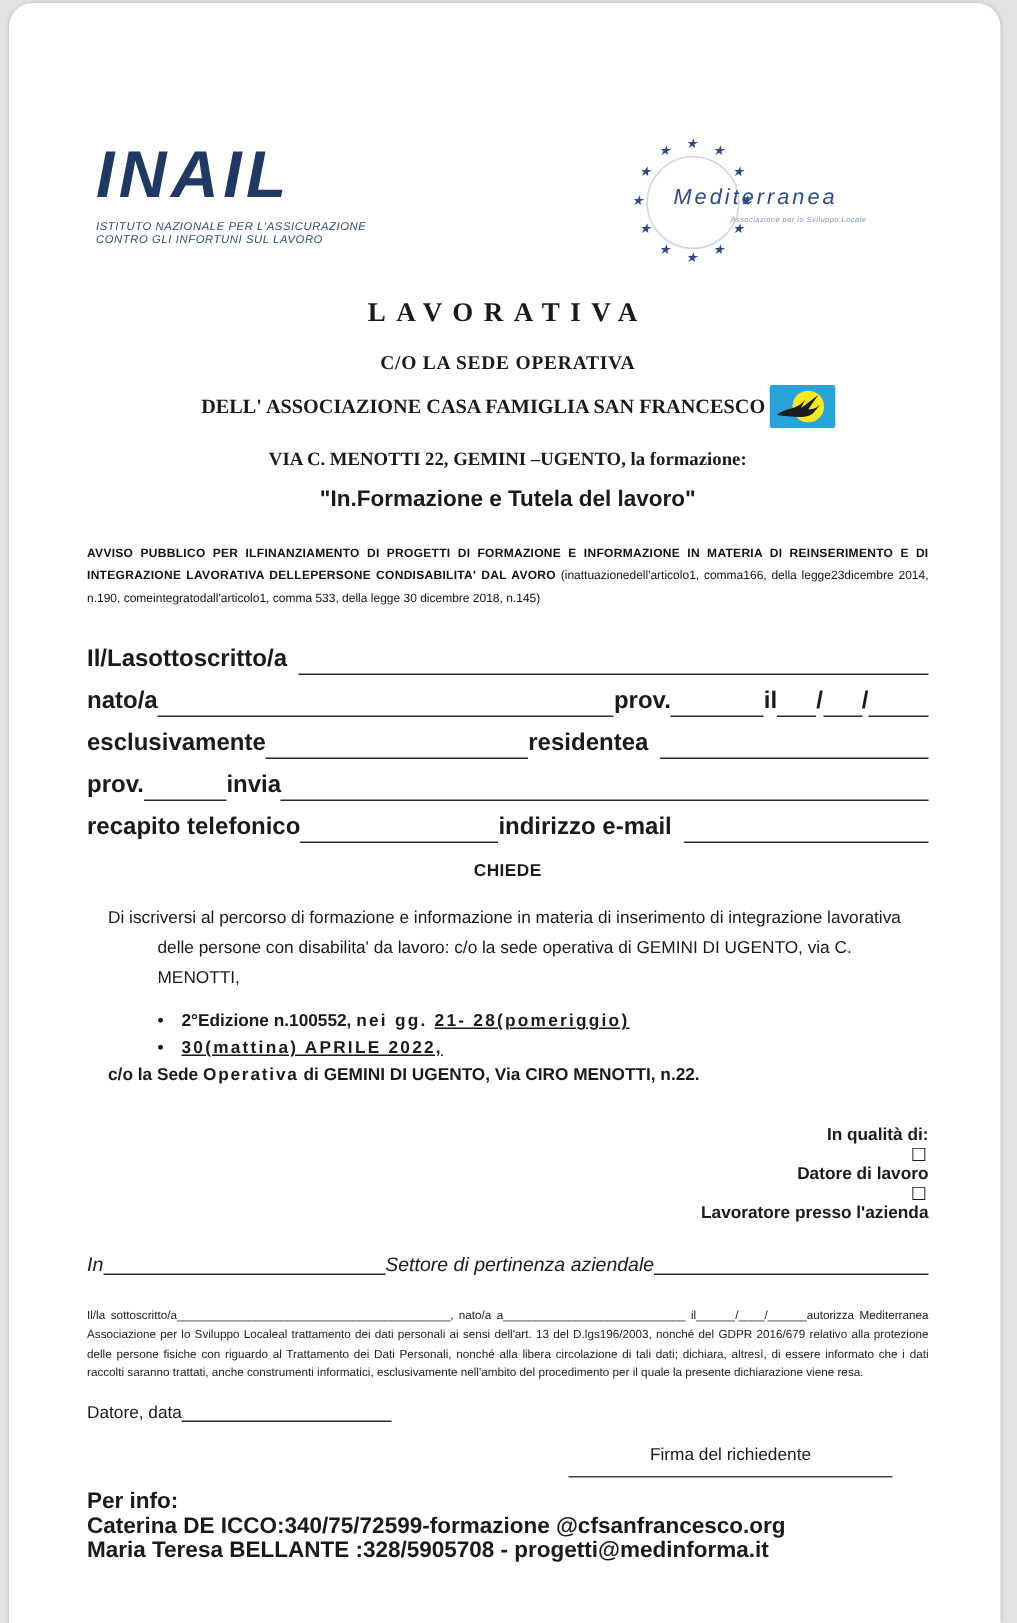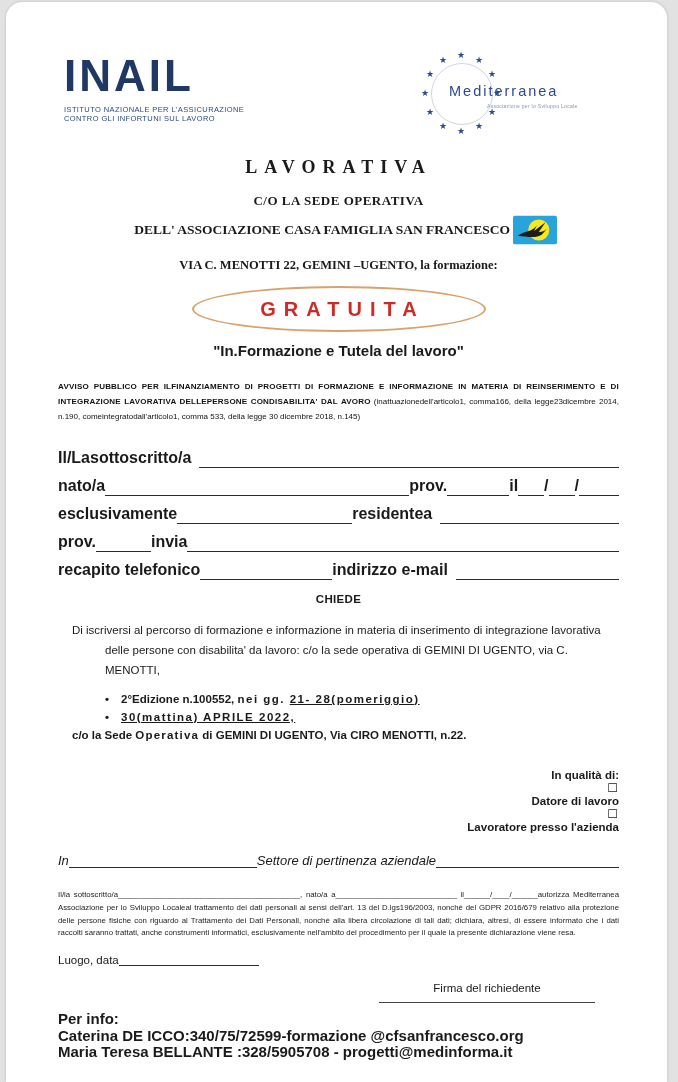--- a/index.html
+++ b/index.html
@@ -10,21 +10,21 @@
     color:#1a1a1a;
   }
   .page{
     position:absolute;left:6px;right:11px;top:2px;bottom:0;
     background:#ffffff;border-radius:16px 16px 0 0;
     box-shadow:0 0 3px rgba(0,0,0,.18);
   }
   .content{padding:0 48px 0 52px;}
 
   
-  .logos-row{display:flex;justify-content:space-between;align-items:flex-start;margin-top:51px;}
+  .logos-row{display:flex;justify-content:space-between;align-items:flex-start;margin-top:92px;font-style:italic;}
   .inail{margin-left:6px;}
   .inail-word{
     font-weight:800;font-size:44px;line-height:46px;letter-spacing:3px;
     color:#203864;font-family:"Liberation Sans",sans-serif;
   }
   .inail-sub{margin-top:6px;font-size:7.5px;line-height:9px;color:#2e4a7a;letter-spacing:.4px;}
 
   .med-logo{position:relative;width:160px;height:88px;margin-right:36px;flex:none;}
   .med-circle{
     position:absolute;left:8px;top:10px;width:60px;height:60px;border-radius:50%;
@@ -137,23 +137,20 @@
       <div class="h-assoc serif">DELL' ASSOCIAZIONE CASA FAMIGLIA SAN FRANCESCO OdV,</div>
       <svg class="cf-logo" viewBox="0 0 46 30">
         <rect width="46" height="30" rx="2" fill="#29a3dc"></rect>
         <circle cx="27" cy="15" r="11" fill="#f7e920"></circle>
         <path d="M5 21 C13 15 19 18 25 10 L22 16 L34 7 L27 17 C30 17 34 16 37 12 L30 20 C24 24 15 22 5 21 Z" fill="#1c1c1c"></path>
       </svg>
     </div>
 
     <div class="h-via serif">VIA C. MENOTTI 22, GEMINI –UGENTO, la formazione:</div>
 
-    <div class="oval">
-      <span>GRATUITA</span>
-    </div>
 
     <div class="course-title">"In.Formazione e Tutela del lavoro"</div>
 
     <p class="avviso"><b>AVVISO PUBBLICO PER ILFINANZIAMENTO DI PROGETTI DI FORMAZIONE E INFORMAZIONE IN MATERIA DI REINSERIMENTO E DI INTEGRAZIONE LAVORATIVA DELLEPERSONE CONDISABILITA' DAL AVORO</b> <span>(inattuazionedell'articolo1, comma166, della legge23dicembre 2014, n.190, comeintegratodall'articolo1, comma 533, della legge 30 dicembre 2018, n.145)</span></p>
 
     <div class="form-block">
       <div class="frow">
         <span class="lbl">Il/Lasottoscritto/a</span>
         <span class="gap8"></span>
         <span class="blank grow"></span>
@@ -222,21 +219,21 @@
     <div class="settore-row">
       <span>In</span>
       <span class="blank" style="width:188px;"></span>
       <span>Settore di pertinenza aziendale</span>
       <span class="blank grow"></span>
     </div>
 
     <p class="privacy" style="margin:21px 0 0 0;">Il/la sottoscritto/a__________________________________________, nato/a a____________________________ il______/____/______autorizza Mediterranea Associazione per lo Sviluppo Localeal trattamento dei dati personali ai sensi dell'art. 13 del D.lgs196/2003, nonché del GDPR 2016/679 relativo alla protezione delle persone fisiche con riguardo al Trattamento dei Dati Personali, nonché alla libera circolazione di tali dati; dichiara, altresì, di essere informato che i dati raccolti saranno trattati, anche construmenti informatici, esclusivamente nell'ambito del procedimento per il quale la presente dichiarazione viene resa.</p>
 
     <div class="luogo">
-      <span>Luogo, data</span>
+      <span>Datore, data</span>
       <span class="blank" style="width:140px;"></span>
     </div>
 
     <div class="firma-block">
       <div class="firma-label">Firma del richiedente</div>
       <div class="firma-line"></div>
     </div>
 
     <div class="perinfo">
       <div>Per info:</div>

